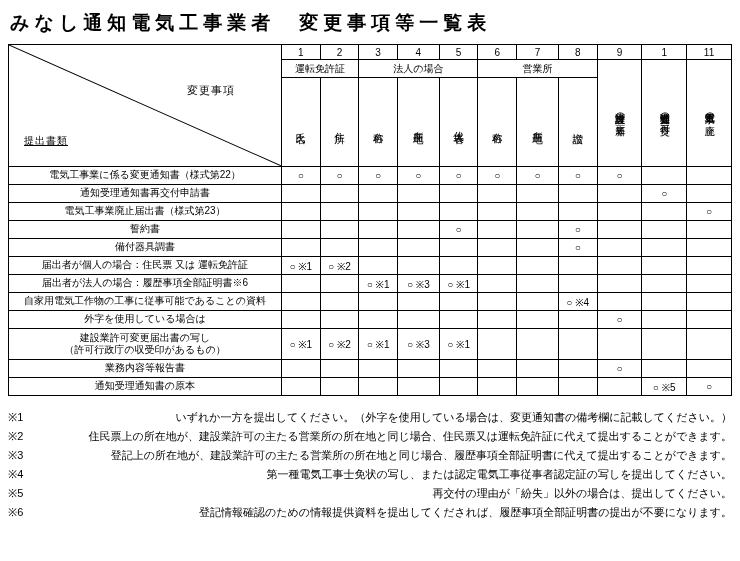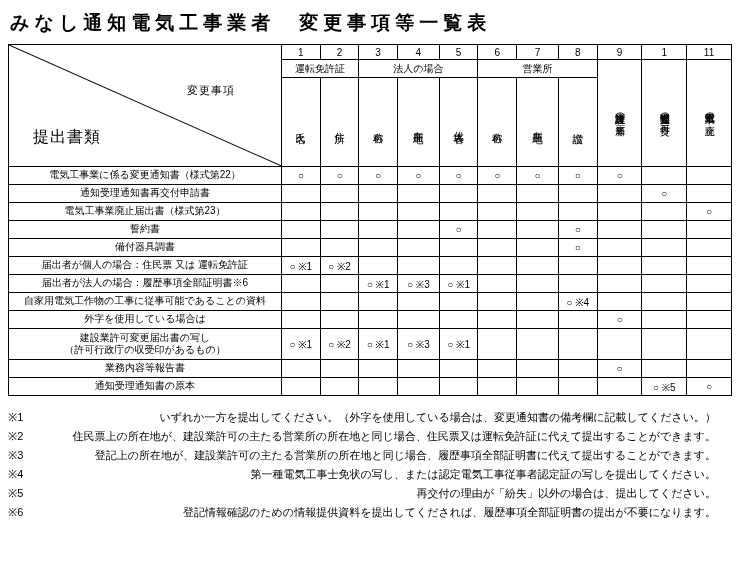--- a/index.html
+++ b/index.html
@@ -12,21 +12,21 @@
     background: #ffffff;
     font-family: "Liberation Sans", sans-serif;
     color: #000000;
     overflow: hidden;
   }
   .page {
     position: relative;
     width: 740px;
     height: 561px;
     box-sizing: border-box;
-    padding: 6px 24px 0 8px;
+    padding: 6px 8px 0 8px;
   }
   .doc-title {
     font-size: 19px;
     font-weight: bold;
     letter-spacing: 5px;
     text-align: left;
     padding: 4px 0 8px 2px;
     white-space: nowrap;
   }
   table.matrix {
@@ -84,24 +84,25 @@
   }
   .corner .lbl-top {
     position: absolute;
     right: 46px;
     top: 38px;
     font-size: 11px;
     letter-spacing: 1px;
   }
   .corner .lbl-bottom {
     position: absolute;
-    left: 24px;
+    left: 15px;
     bottom: 18px;
-    font-size: 16px;
+    font-size: 10px;
     letter-spacing: 1px;
+    text-decoration: underline;
   }
   .row-doc {
     text-align: left;
     padding: 2px 0 2px 4px;
     font-size: 10.5px;
     height: 17px;
     line-height: 1.25;
   }
   .row-doc.two-line {
     height: 30px;

